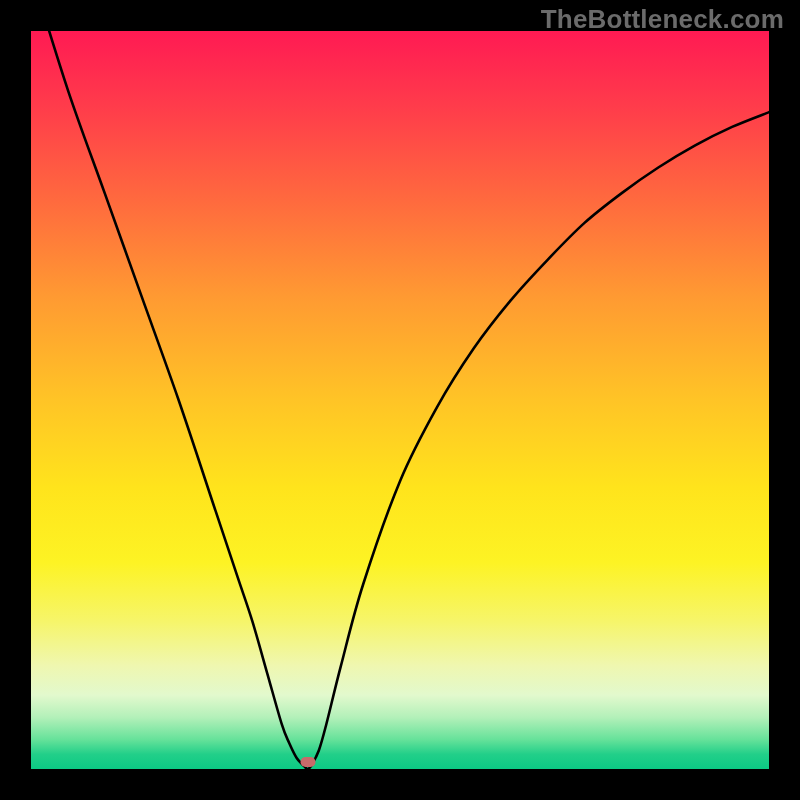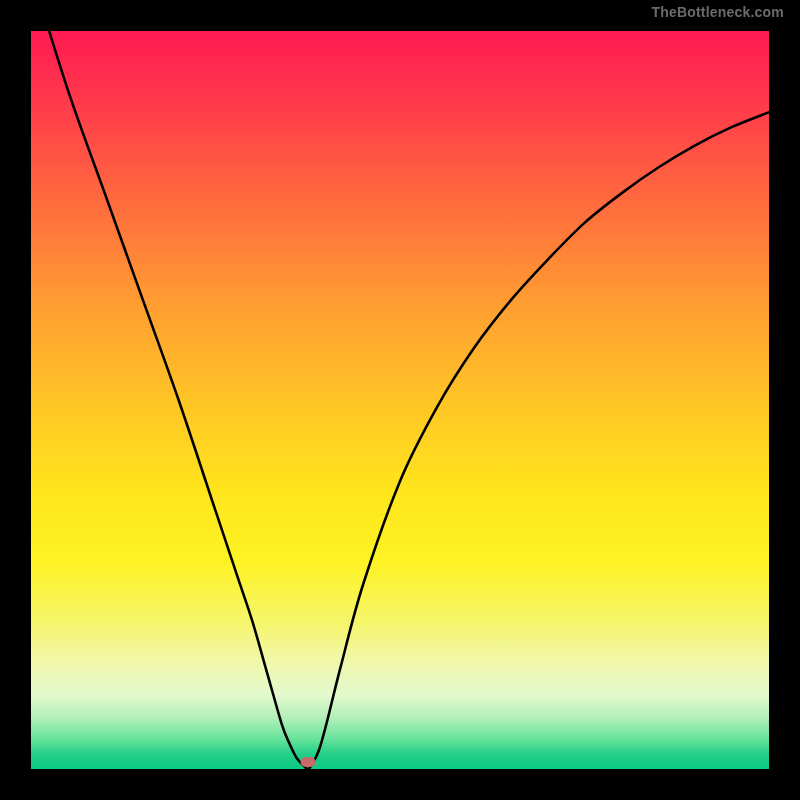--- a/index.html
+++ b/index.html
@@ -50,21 +50,21 @@
     height: 10px;
     background: #c76a6a;
     border-radius: 5px;
     transform: translate(-50%, -50%);
     pointer-events: none;
   }
   .watermark {
     position: absolute;
     top: 4px;
     right: 16px;
-    font-size: 14px;
+    font-size: 26px;
     font-weight: 600;
     color: #6b6b6b;
     letter-spacing: 0.2px;
     pointer-events: none;
   }
 </style>
 </head>
 <body>
 
 <div class="watermark">TheBottleneck.com</div>

